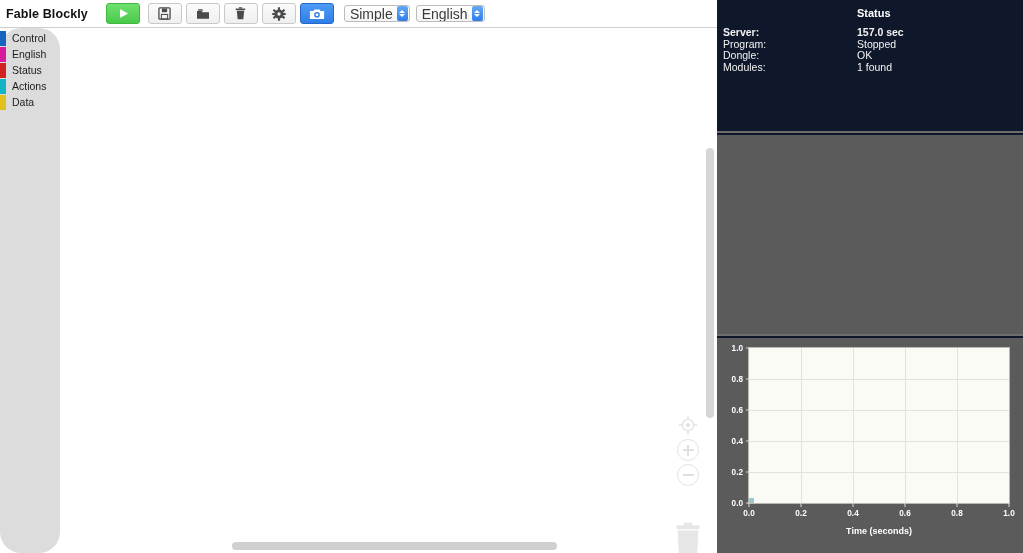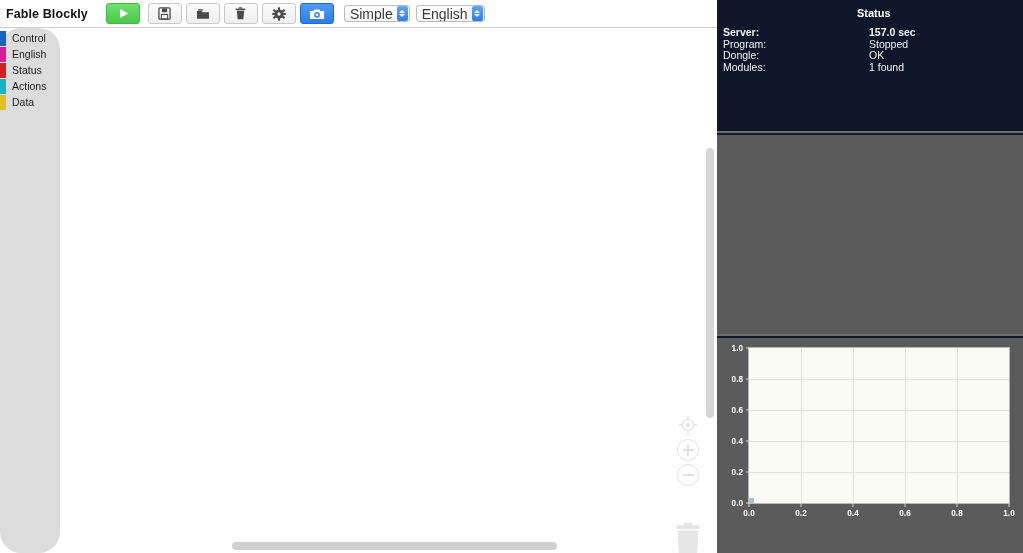--- a/index.html
+++ b/index.html
@@ -236,21 +236,21 @@
     color: #f2f2f2;
   }
   .st-label {
     position: absolute;
     left: 0; top: 0;
     white-space: nowrap;
   }
   .st-label.indent { left: 8px; }
   .st-value {
     position: absolute;
-    left: 146px; top: 0;
+    left: 134px; top: 0;
     white-space: nowrap;
   }
   .st-state {
     position: absolute;
     left: 228px; top: 0;
     white-space: nowrap;
   }
   .st-row.bold .st-value,
   .st-row.bold .st-label { font-weight: bold; }
 
@@ -539,15 +539,16 @@
         <div class="xtick-label" style="left: 40%;">0.4</div>
         <div class="gridline-v" style="left: 60%;"></div>
         <div class="xtick-mark" style="left: 60%;"></div>
         <div class="xtick-label" style="left: 60%;">0.6</div>
         <div class="gridline-v" style="left: 80%;"></div>
         <div class="xtick-mark" style="left: 80%;"></div>
         <div class="xtick-label" style="left: 80%;">0.8</div>
         <div class="xtick-mark" style="left: 100%;"></div>
         <div class="xtick-label" style="left: 100%;">1.0</div>
       </div>
+    <div id="xlabel">Time (seconds)</div>
   </div>
 
 </div>
 
 </body></html>

